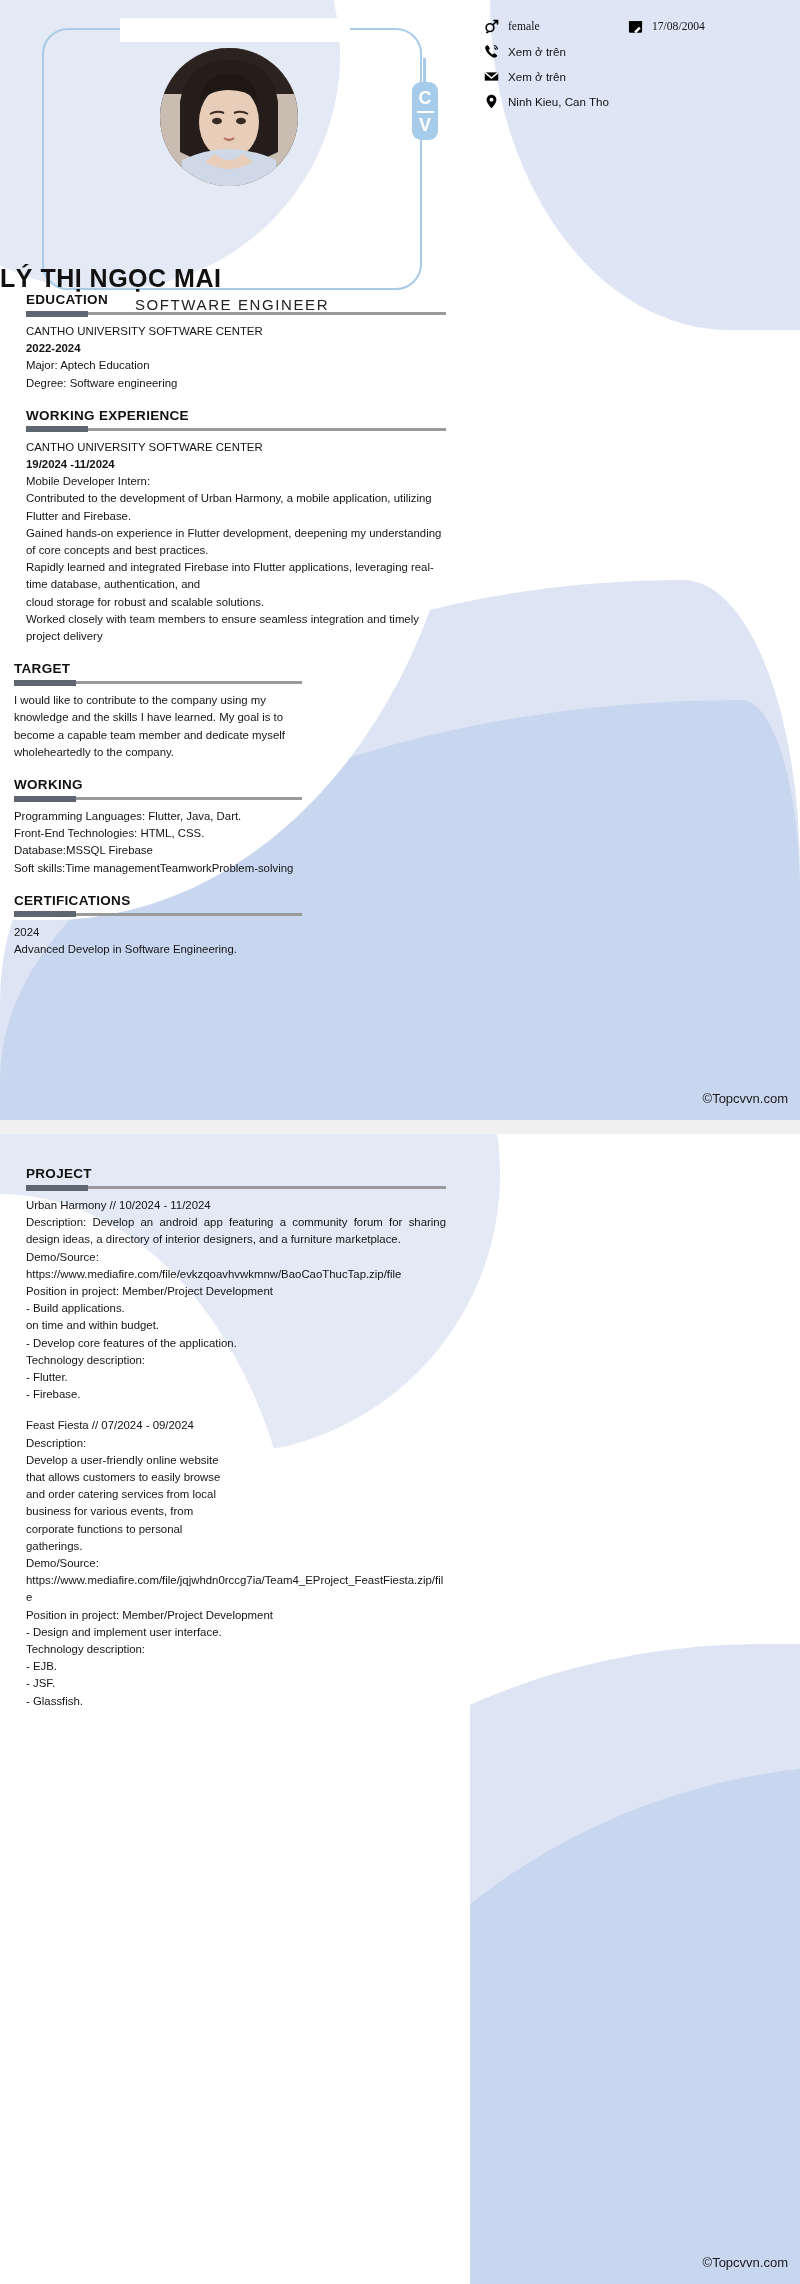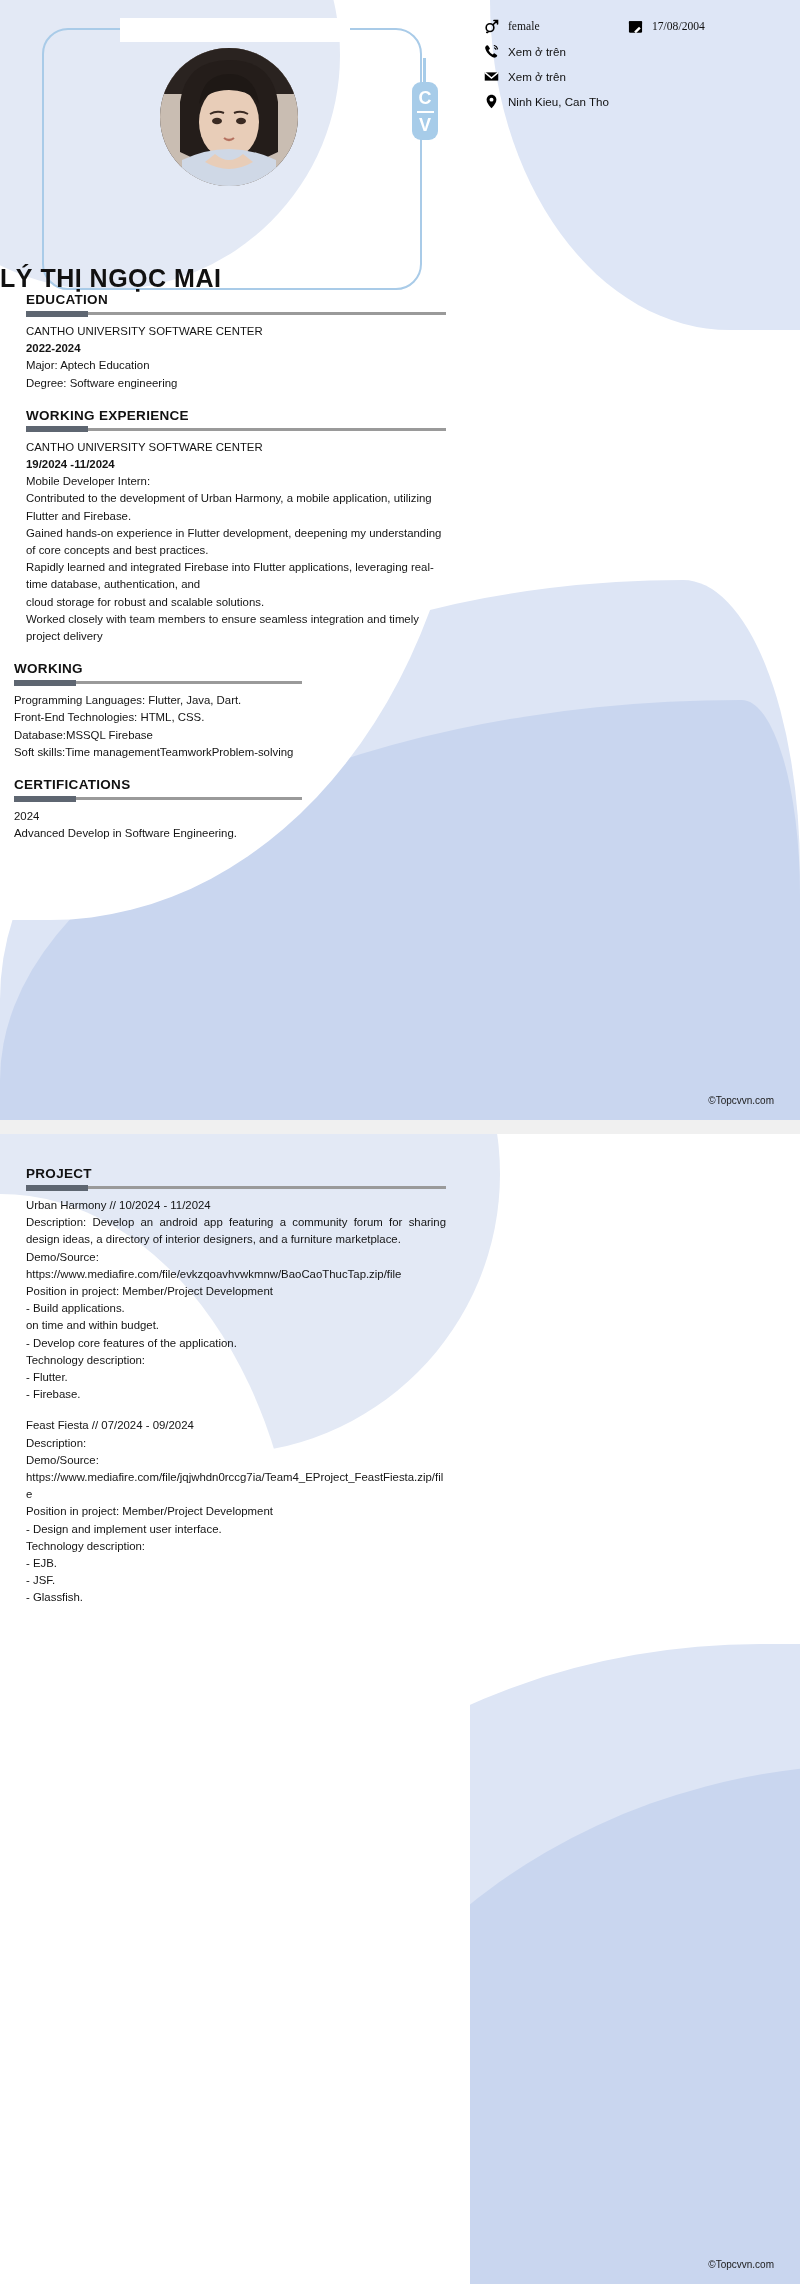--- a/index.html
+++ b/index.html
@@ -224,22 +224,22 @@
   .c-ico {
     width: 15px; height: 15px;
     display: flex; align-items: center; justify-content: center;
     flex: none;
   }
   .c-ico svg { display: block; }
 
   
   .footer {
     position: absolute;
-    right: 26px; bottom: 14px;
-    font-size: 10px;
+    right: 12px; bottom: 14px;
+    font-size: 13px;
     color: #1a1a1a;
     z-index: 8;
   }
 
   .spacer-sm { height: 14px; }
 </style>
 </head>
 <body>
 
 <div class="page page-1">
@@ -277,20 +277,21 @@
           </div>
 
           <div class="cv-stem"></div>
           <div class="cv-badge">
             <span class="cv-c">C</span>
             <span class="cv-rule"></span>
             <span class="cv-v">V</span>
           </div>
 
           <div class="name">LÝ THỊ NGỌC MAI</div>
+          <div class="role">SOFTWARE ENGINEER</div>
         </div>
       </div>
 
       <div style="width:330px;padding:0 28px 0 14px;">
         <div class="contact-grid">
 
           <div class="c-row half">
             <span class="c-ico">
               <svg width="15" height="15" viewBox="0 0 16 16" fill="#000">
                 <circle cx="6.4" cy="9.2" r="4.1" fill="none" stroke="#000" stroke-width="1.7"></circle>
@@ -370,20 +371,25 @@
 Gained hands-on experience in Flutter development, deepening my understanding of core concepts and best practices.
 Rapidly learned and integrated Firebase into Flutter applications, leveraging real-time database, authentication, and
 cloud storage for robust and scalable solutions.
 Worked closely with team members to ensure seamless integration and timely project delivery</div>
         </div>
 
       </div>
 
       <div class="col-right">
 
+        <div class="sec">
+          <div class="sec-title">TARGET</div>
+          <div class="sec-rule"></div>
+          <div class="txt">I would like to contribute to the company using my knowledge and the skills I have learned. My goal is to become a capable team member and dedicate myself wholeheartedly to the company.</div>
+        </div>
 
         <div class="sec">
           <div class="sec-title">WORKING</div>
           <div class="sec-rule"></div>
           <div class="txt just">Programming Languages: Flutter, Java,  Dart.</div>
           <div class="txt">Front-End Technologies: HTML, CSS.</div>
           <div class="txt">Database:MSSQL Firebase</div>
           <div class="txt just">Soft skills:Time managementTeamworkProblem-solving</div>
         </div>
 
@@ -432,20 +438,26 @@
             <div class="txt">Technology description:</div>
             <div class="txt">- Flutter.</div>
             <div class="txt">- Firebase.</div>
           </div>
 
           <div class="spacer-sm"></div>
 
           <div>
             <div class="txt">Feast Fiesta // 07/2024 - 09/2024</div>
             <div class="txt">Description:</div>
+            <div class="txt" style="white-space:pre-line;">Develop a user-friendly online website
+that allows customers to easily browse
+and order catering services from local
+business for various events, from
+corporate functions to personal
+gatherings.</div>
             <div class="txt">Demo/Source:</div>
             <div class="txt" style="word-break:break-all;"> https://www.mediafire.com/file/jqjwhdn0rccg7ia/Team4_EProject_FeastFiesta.zip/file</div>
             <div class="txt">Position in project: Member/Project Development</div>
             <div class="txt">- Design and implement user interface.</div>
             <div class="txt">Technology description:</div>
             <div class="txt">- EJB.</div>
             <div class="txt">- JSF.</div>
             <div class="txt">- Glassfish.</div>
           </div>
         </div>

